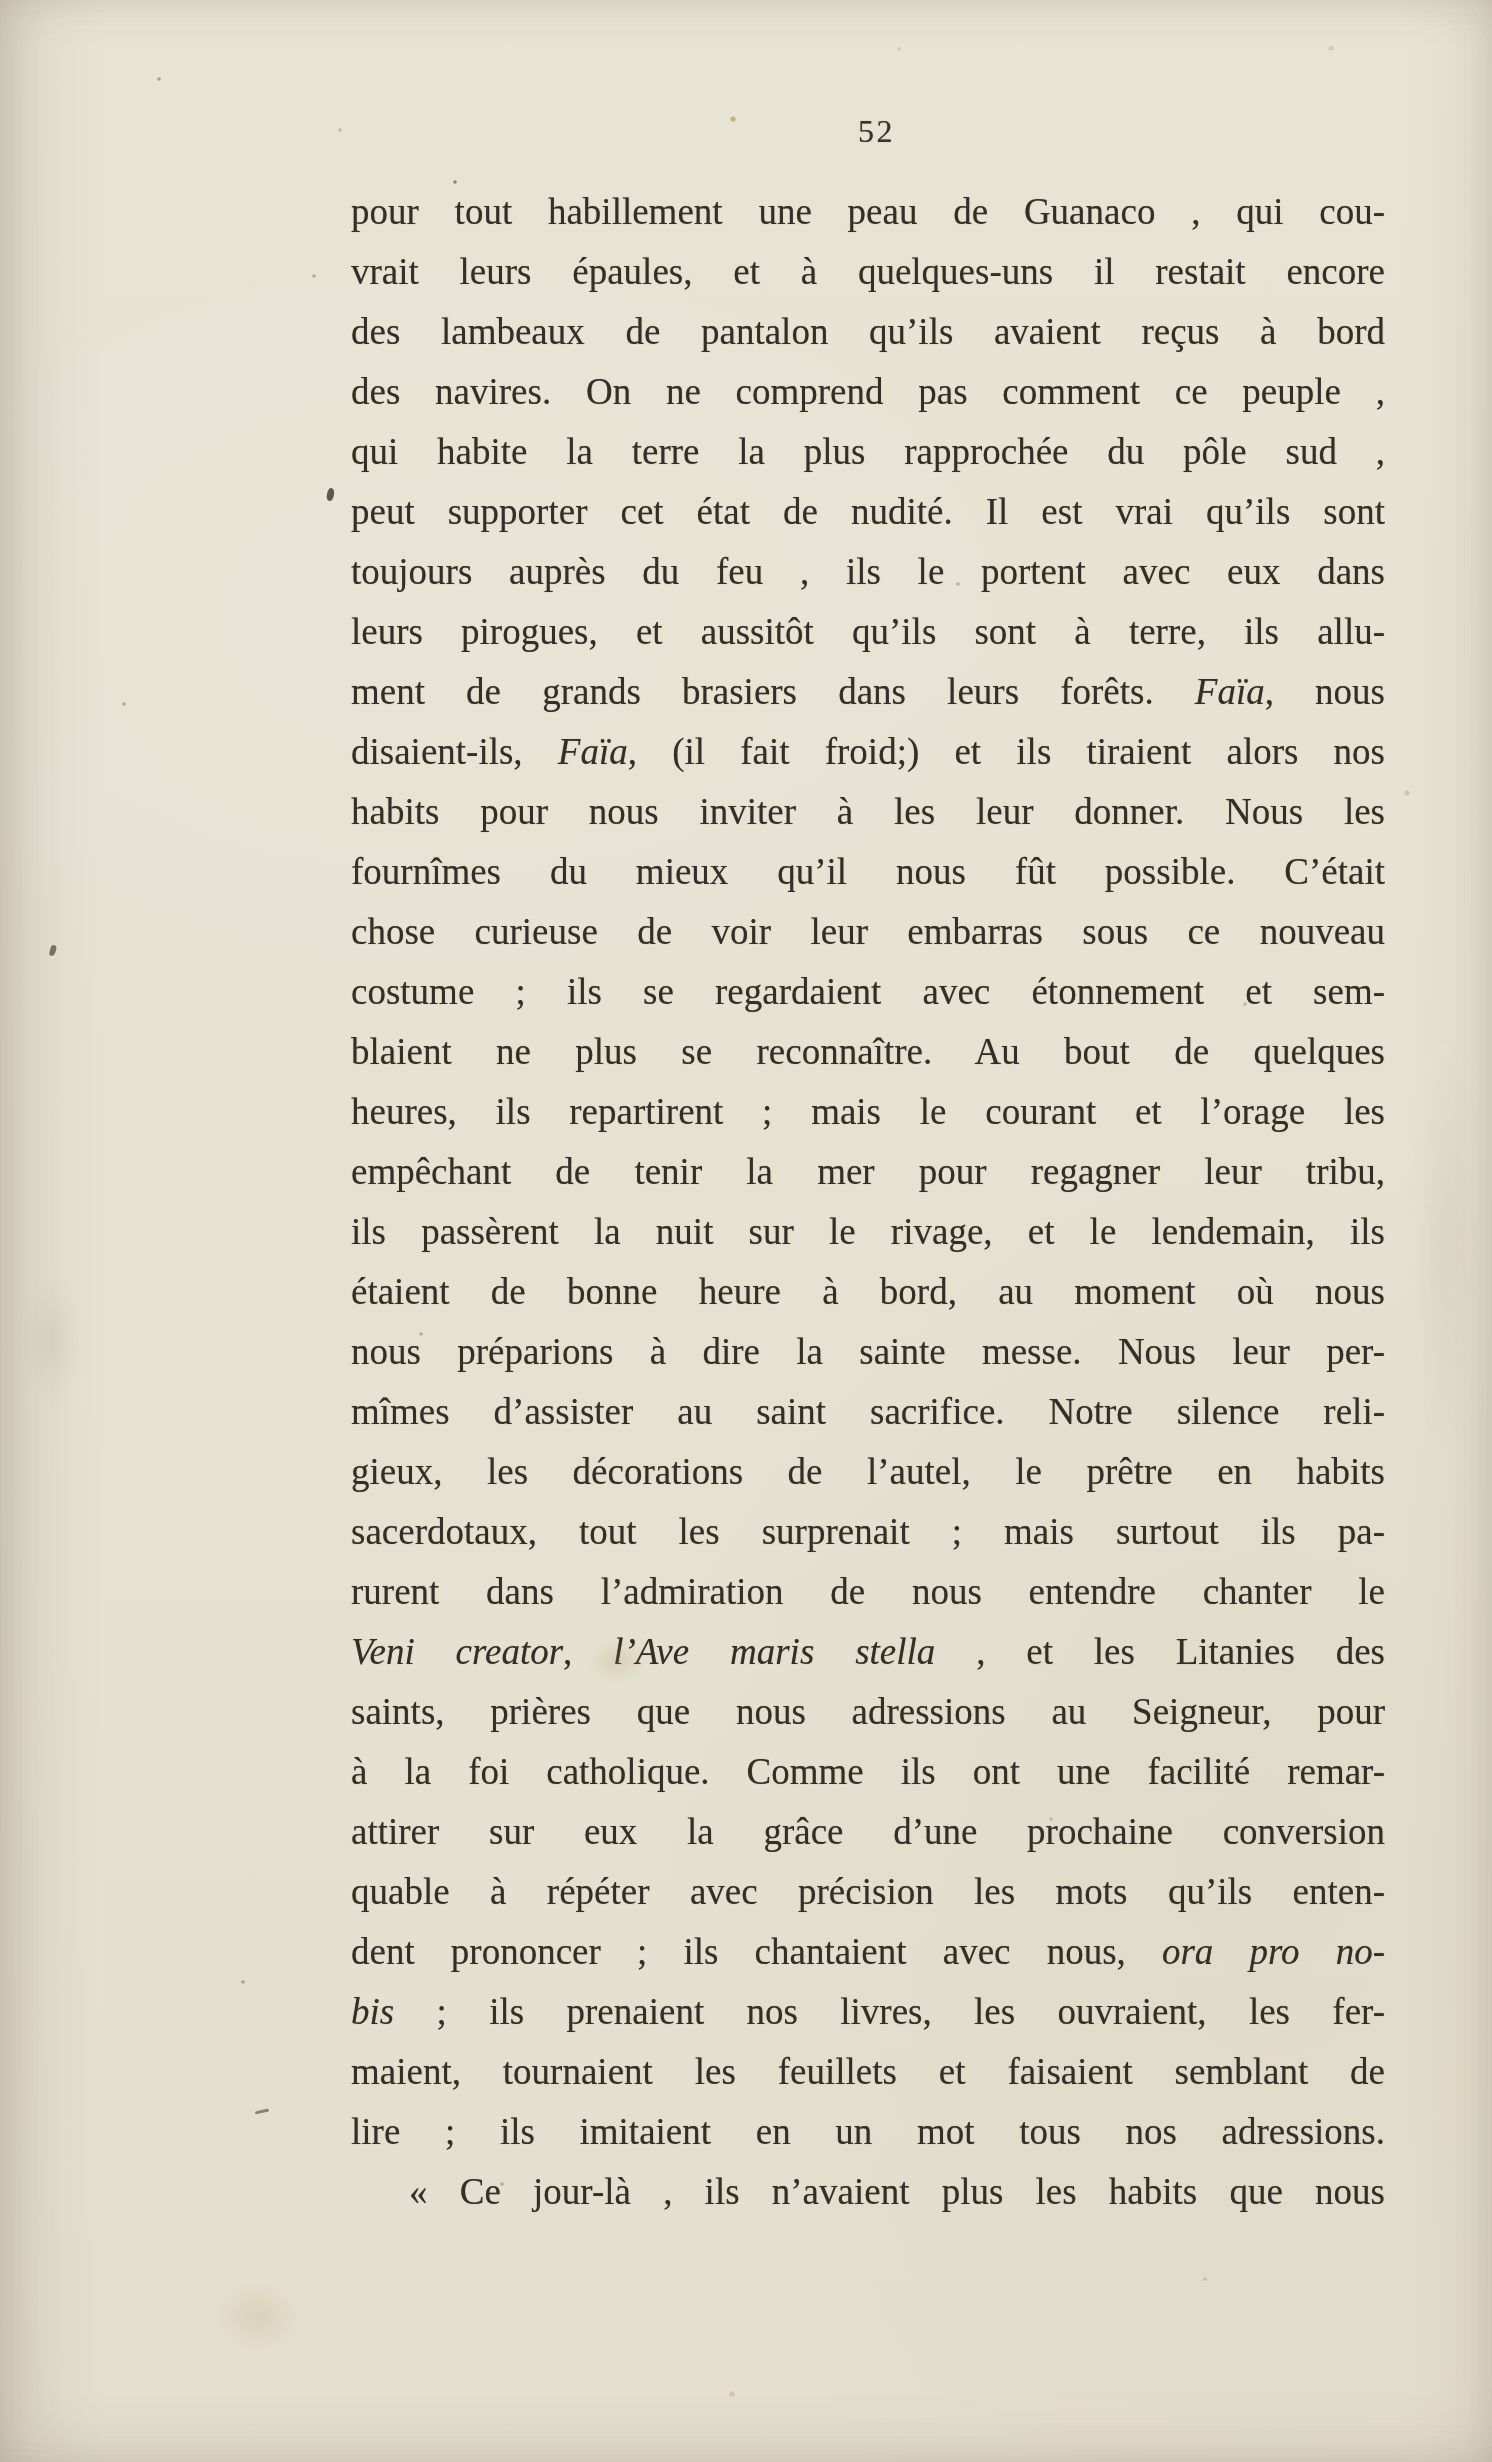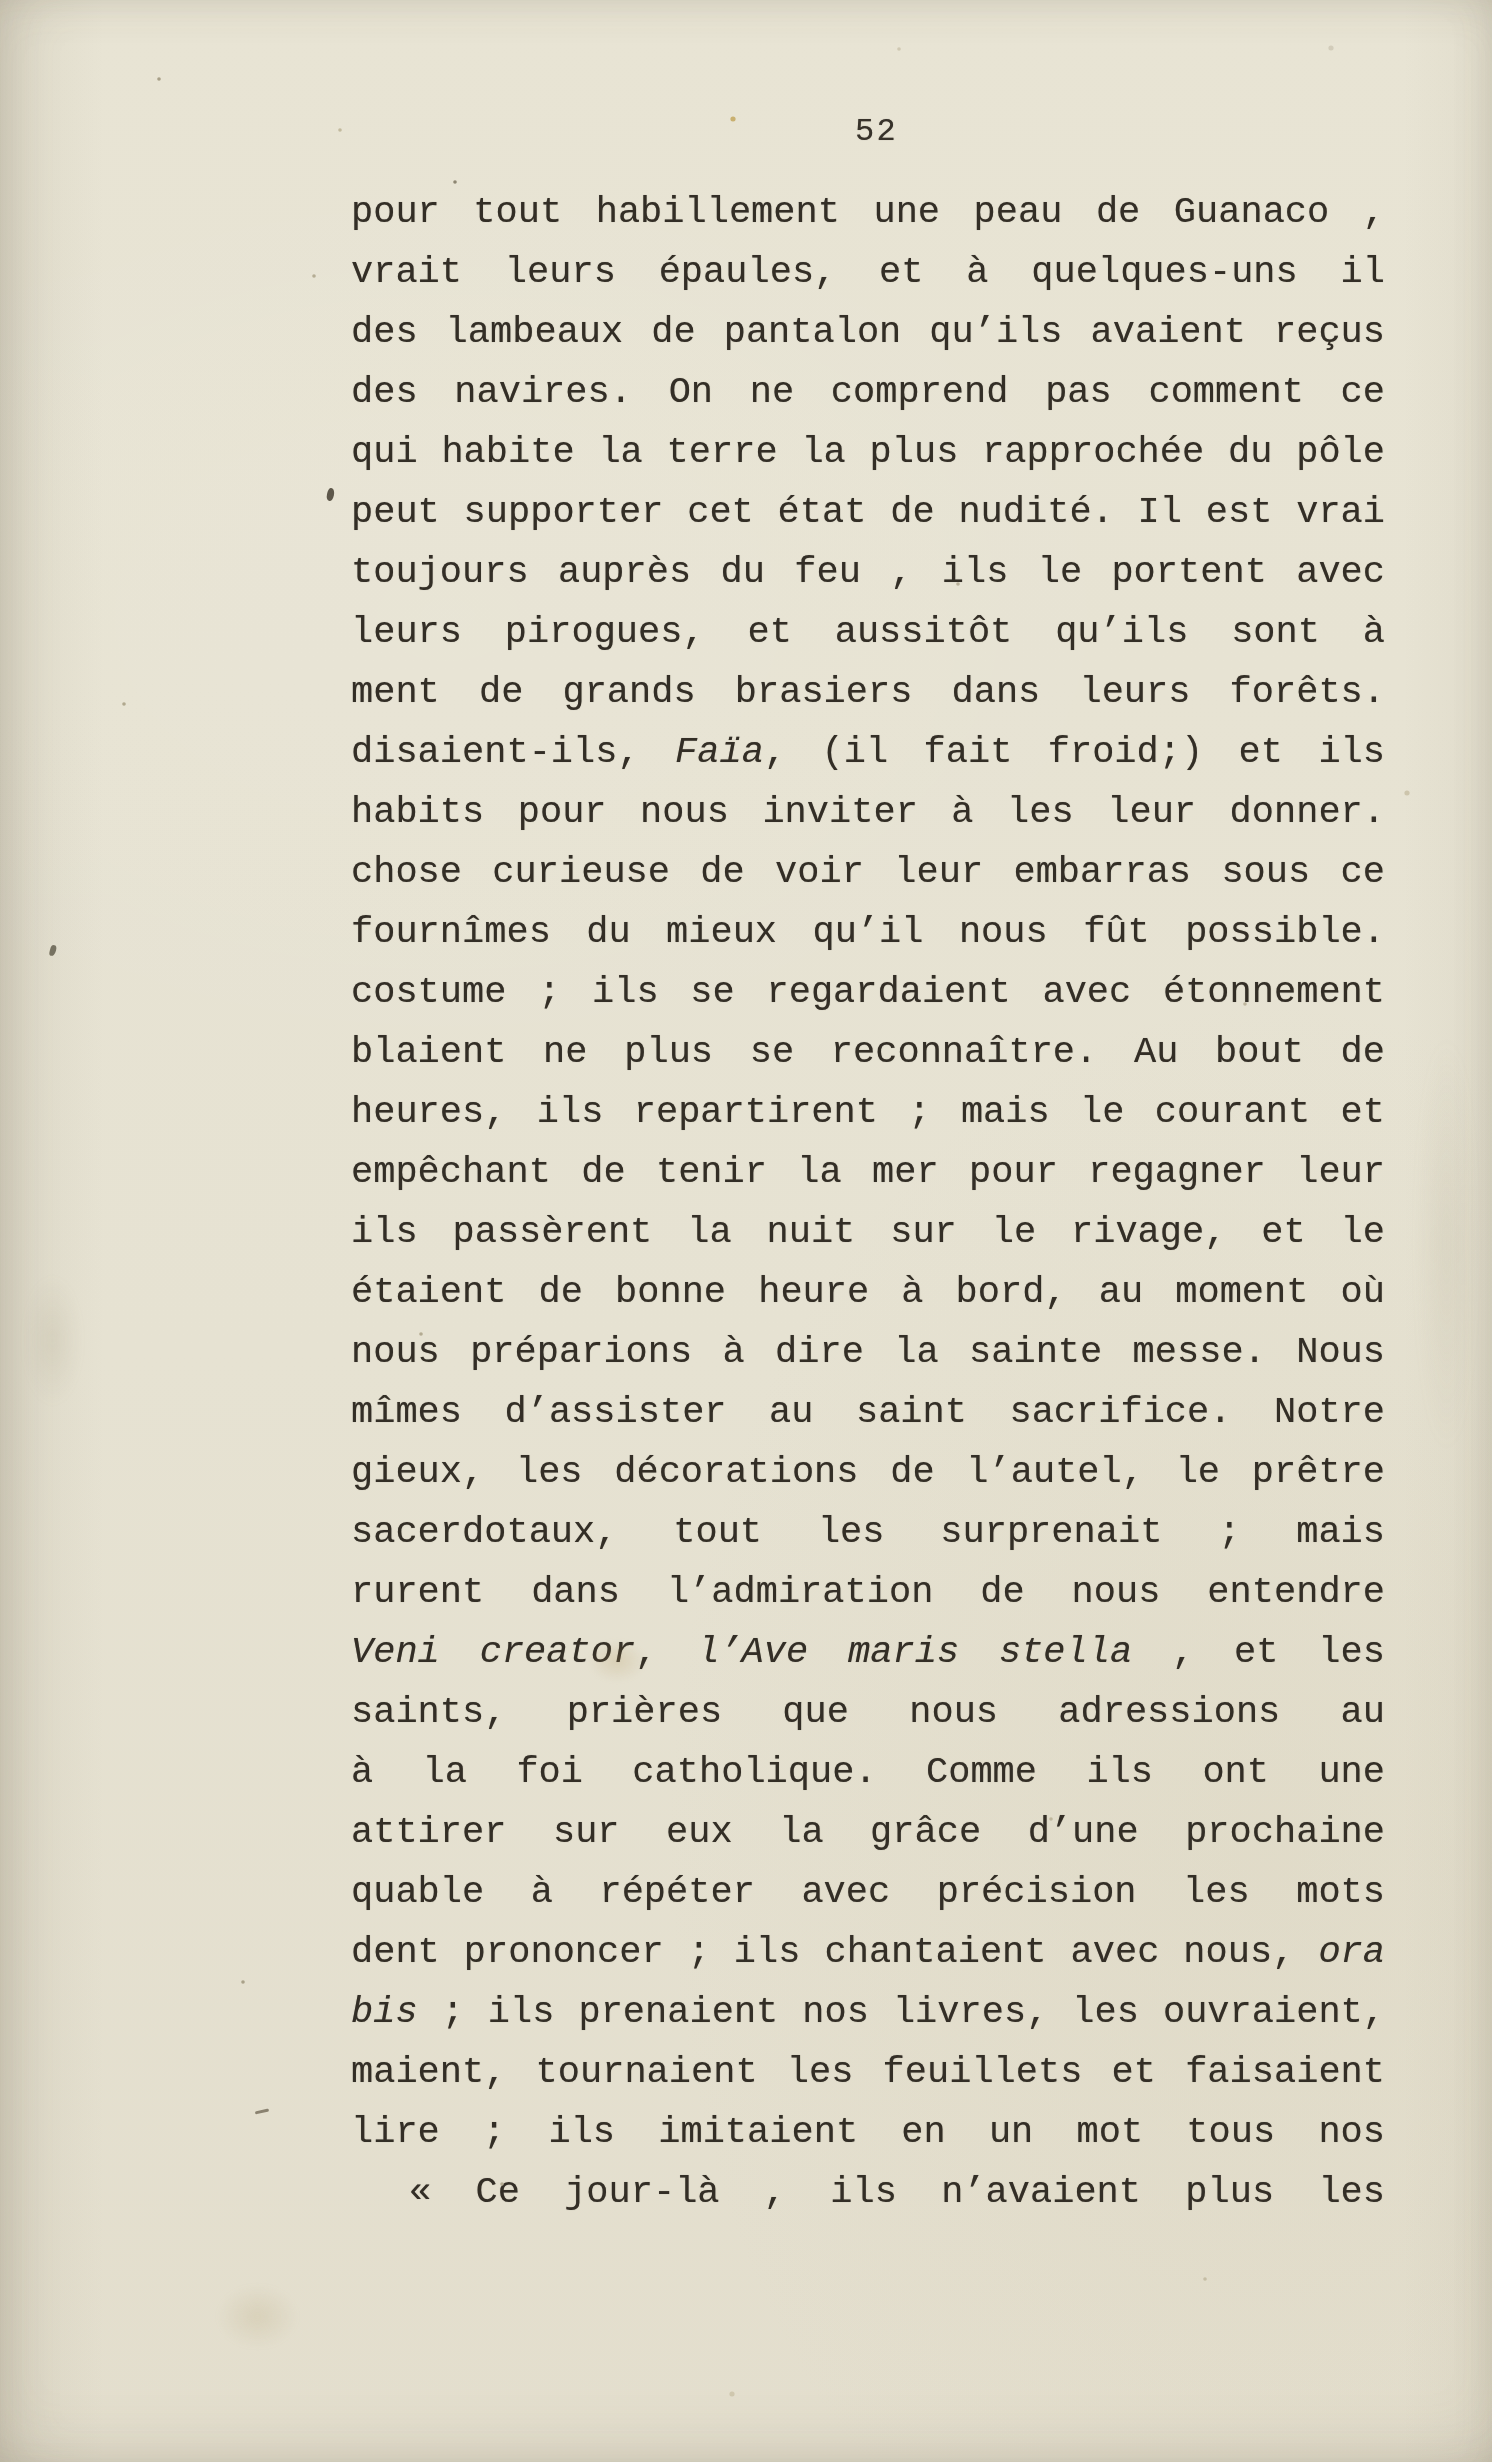--- a/index.html
+++ b/index.html
@@ -8,21 +8,20 @@
     background:#b8b2a0;
     font-family:"Liberation Serif","DejaVu Serif",serif;
   }
   .page{
     position:relative;width:1493px;height:2462px;overflow:hidden;
     background:
       radial-gradient(1131px 727px at 30% 25%, rgba(255,255,255,0.06), rgba(255,255,255,0) 70%),
       radial-gradient(808px 1131px at 85% 75%, rgba(205,196,168,0.18), rgba(205,196,168,0) 75%),
       linear-gradient(90deg, rgba(130,121,98,0.10), rgba(130,121,98,0) 7%, rgba(130,121,98,0) 94%, rgba(140,131,108,0.08)),
       linear-gradient(180deg,#e8e4d4 0%,#e6e2d2 55%,#e3decd 100%);
-    font-family: Liberation Mono, monospace;
   }
   .vignette{
     position:absolute;inset:0;pointer-events:none;
     box-shadow:
       inset 22.6px 0 57px -18px rgba(110,100,80,0.20),
       inset -18px 0 44px -21px rgba(110,100,80,0.13),
       inset 0 -27.5px 73px -27.5px rgba(110,100,80,0.14),
       inset 0 21px 57px -27.5px rgba(120,110,90,0.10);
   }
   .pagenum{
@@ -100,22 +99,22 @@
       <div class="line"><span>vrait leurs épaules, et à quelques-uns il restait encore</span></div>
       <div class="line"><span>des lambeaux de pantalon qu’ils avaient reçus à bord</span></div>
       <div class="line"><span>des navires. On ne comprend pas comment ce peuple ,</span></div>
       <div class="line"><span>qui habite la terre la plus rapprochée du pôle sud ,</span></div>
       <div class="line"><span>peut supporter cet état de nudité. Il est vrai qu’ils sont</span></div>
       <div class="line"><span>toujours auprès du feu , ils le portent avec eux dans</span></div>
       <div class="line"><span>leurs pirogues, et aussitôt qu’ils sont à terre, ils allu-</span></div>
       <div class="line"><span>ment de grands brasiers dans leurs forêts. </span><span class="it">Faïa</span><span>, nous</span></div>
       <div class="line"><span>disaient-ils, </span><span class="it">Faïa</span><span>, (il fait froid;) et ils tiraient alors nos</span></div>
       <div class="line"><span>habits pour nous inviter à les leur donner. Nous les</span></div>
+      <div class="line"><span>fournîmes du mieux qu’il nous fût possible. C’était</span></div>
       <div class="line"><span>chose curieuse de voir leur embarras sous ce nouveau</span></div>
-      <div class="line"><span>fournîmes du mieux qu’il nous fût possible. C’était</span></div>
       <div class="line"><span>costume ; ils se regardaient avec étonnement et sem-</span></div>
       <div class="line"><span>blaient ne plus se reconnaître. Au bout de quelques</span></div>
       <div class="line"><span>heures, ils repartirent ; mais le courant et l’orage les</span></div>
       <div class="line"><span>empêchant de tenir la mer pour regagner leur tribu,</span></div>
       <div class="line"><span>ils passèrent la nuit sur le rivage, et le lendemain, ils</span></div>
       <div class="line"><span>étaient de bonne heure à bord, au moment où nous</span></div>
       <div class="line"><span>nous préparions à dire la sainte messe. Nous leur per-</span></div>
       <div class="line"><span>mîmes d’assister au saint sacrifice. Notre silence reli-</span></div>
       <div class="line"><span>gieux, les décorations de l’autel, le prêtre en habits</span></div>
       <div class="line"><span>sacerdotaux, tout les surprenait ; mais surtout ils pa-</span></div>

